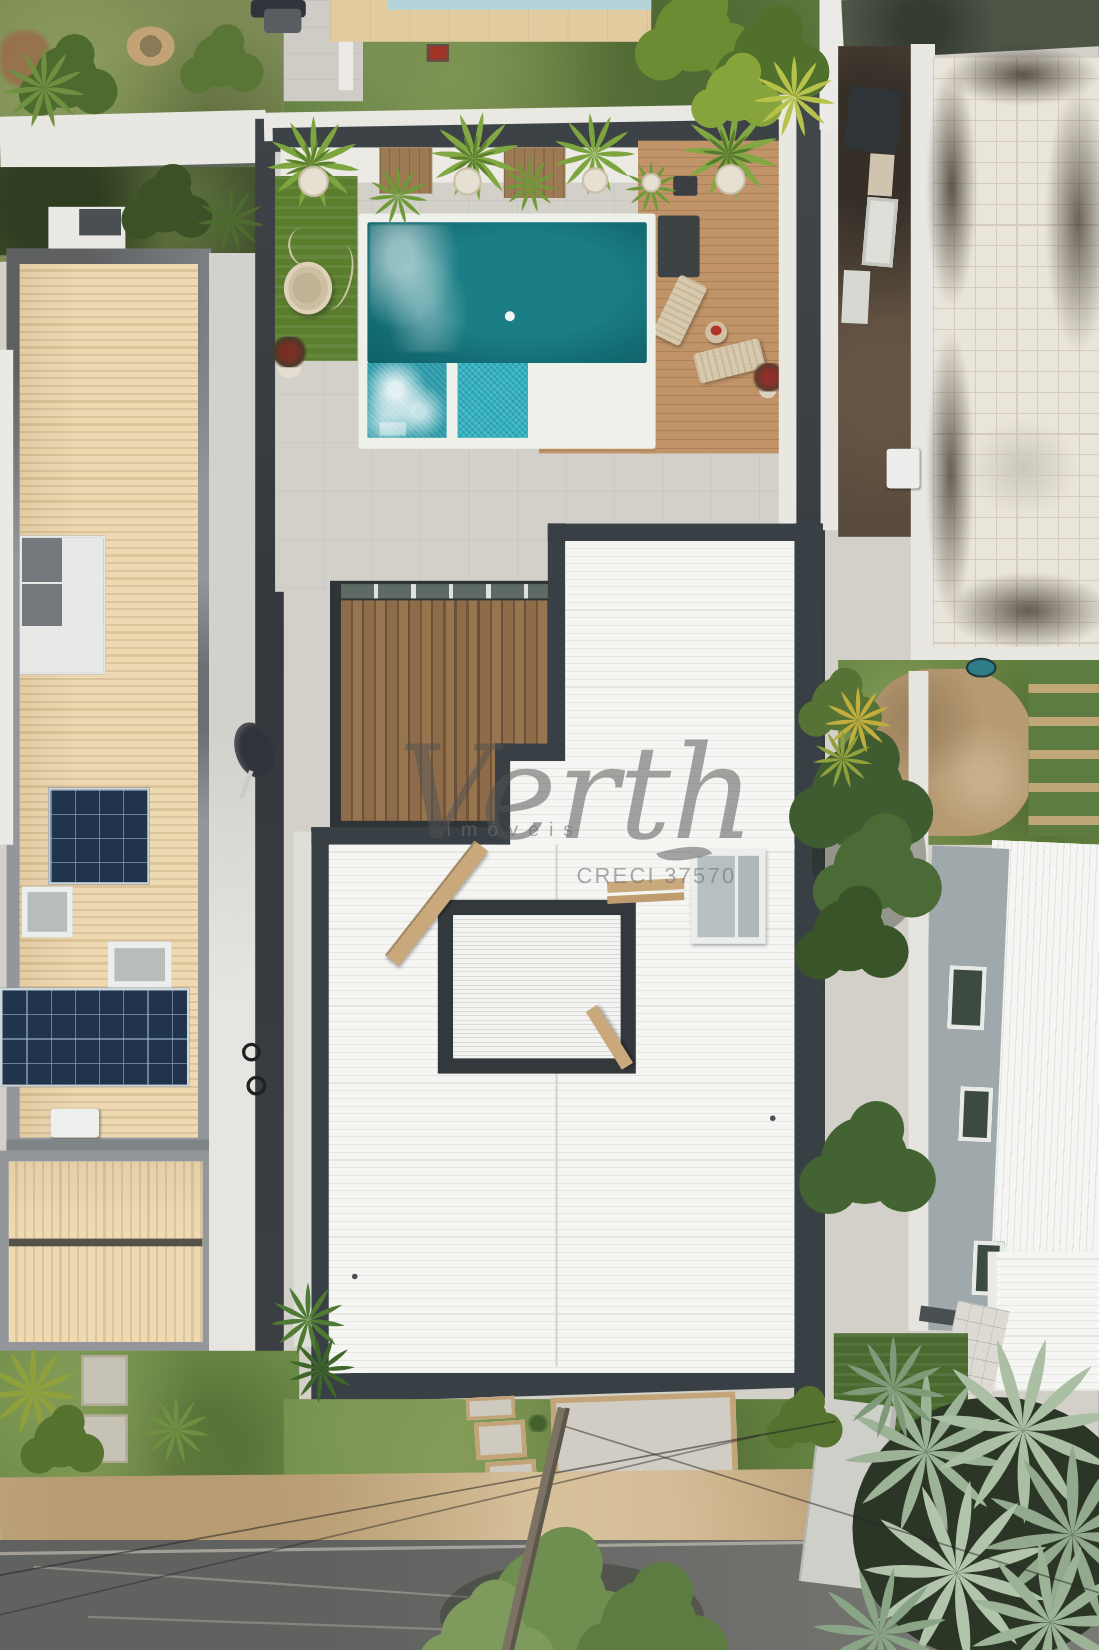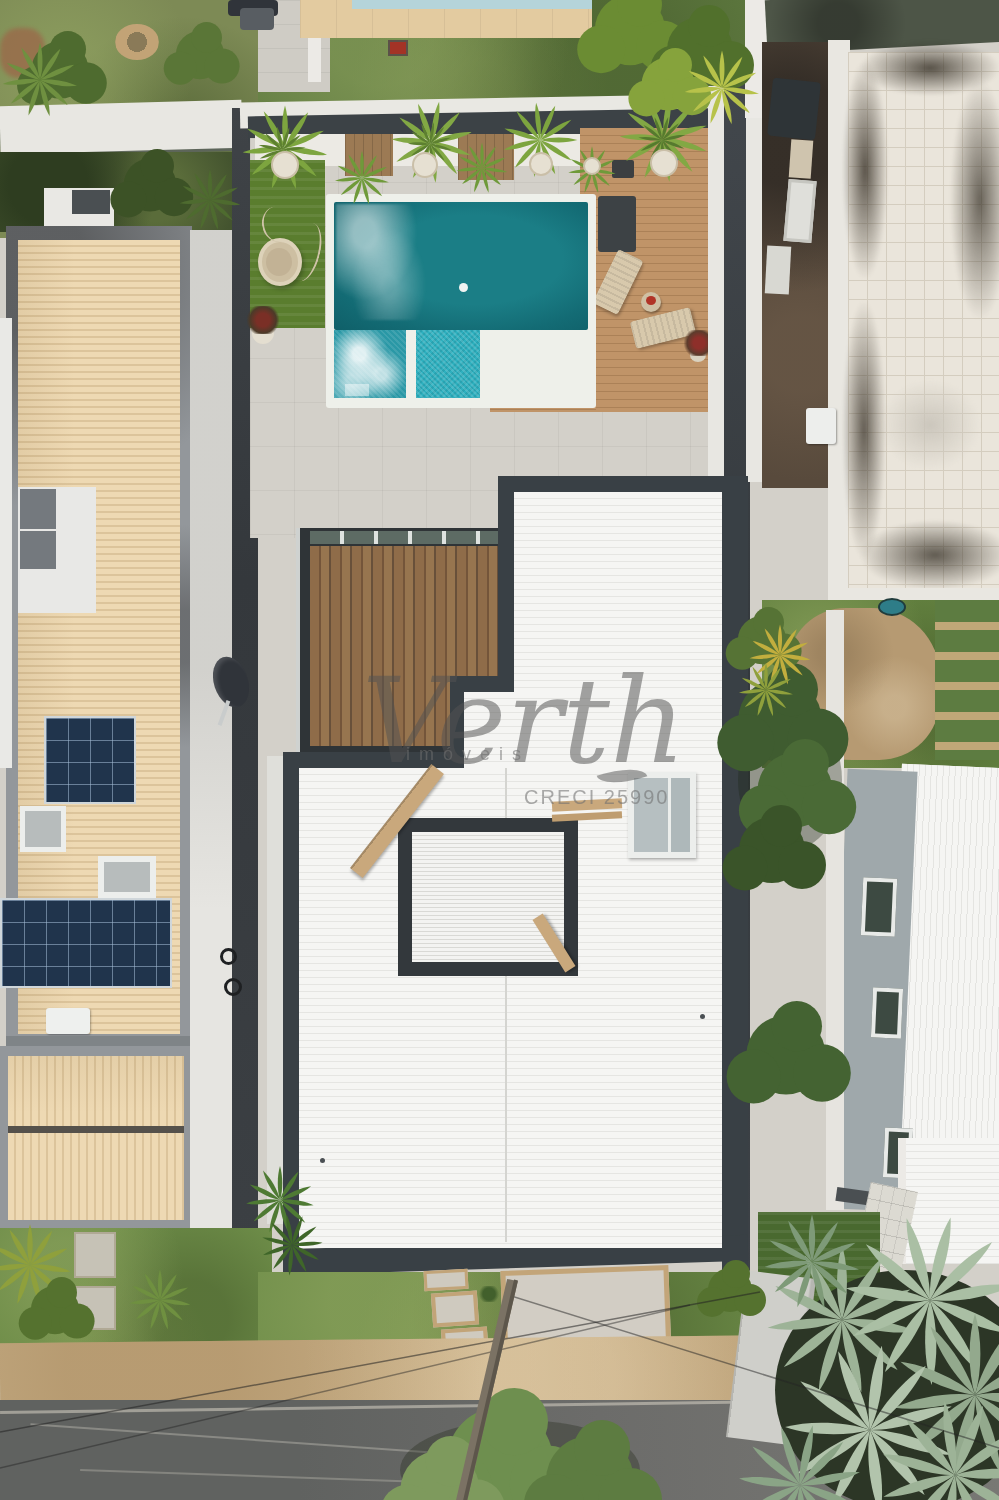--- a/index.html
+++ b/index.html
@@ -294,16 +294,16 @@
       <line x1="508" y1="1295" x2="999" y2="1448" stroke="rgba(35,35,35,.5)" stroke-width="1.5"></line>
       <rect x="-5" y="0" width="11" height="228" transform="translate(512,1280) rotate(13)" fill="#7b7264"></rect>
       <rect x="-2" y="0" width="4" height="228" transform="translate(516,1280) rotate(13)" fill="#5d564b"></rect>
     </g>
   </svg>
 
   <div class="abs" style="left:0;top:0;width:999px;height:1156px;border-radius:21px;">
     <div class="abs wm-brand" style="left:362px;top:662px;font-size:118px;line-height:1;">Verth</div>
     <div class="abs" style="left:598px;top:768px;width:48px;height:16px;background:rgba(82,82,82,.5);border-radius:0 100% 0 100%;transform:rotate(-18deg);"></div>
     <div class="abs wm-sub" style="left:406px;top:744px;font-size:18px;letter-spacing:9px;">imóveis</div>
-    <div class="abs wm-sub" style="left:524px;top:786px;font-size:20px;letter-spacing:2px;">CRECI 25990</div>
+    <div class="abs wm-sub" style="left:524px;top:786px;font-size:20px;letter-spacing:2px;">CRECI 37570</div>
   </div>
 
 </div>
 
 </body></html>

